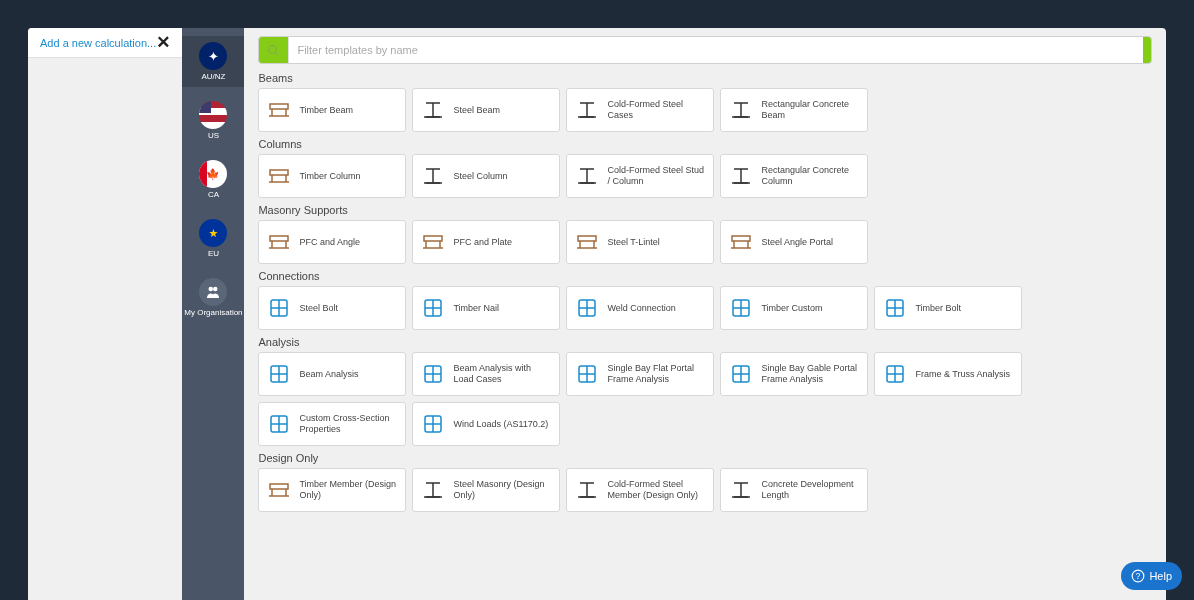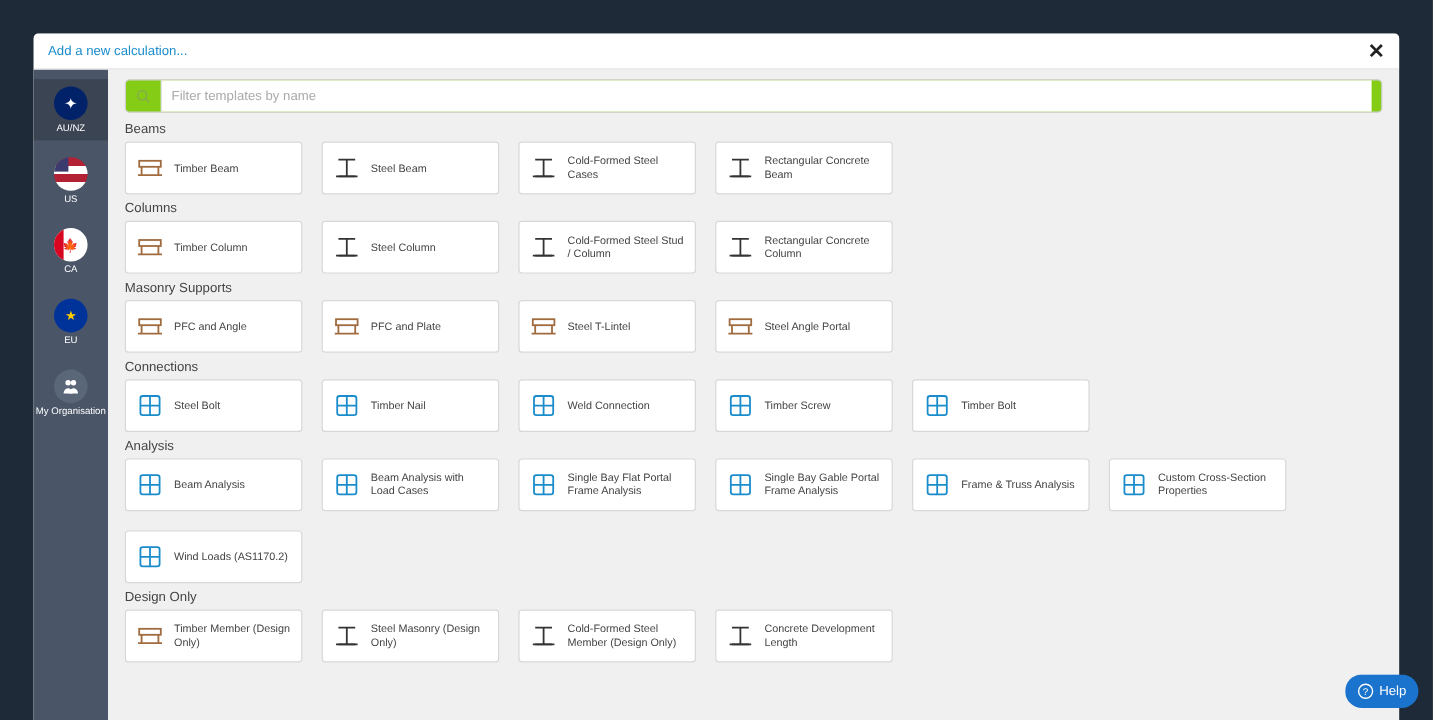--- a/index.html
+++ b/index.html
@@ -22,21 +22,21 @@
     }
     .modal {
       position: absolute;
       top: 28px;
       left: 28px;
       right: 28px;
       bottom: 0;
       background: #f0f0f0;
       border-radius: 4px 4px 0 0;
       display: flex;
-      flex-direction: column;
+      flex-direction: row;
       overflow: hidden;
     }
     .modal-header {
       height: 30px;
       background: #fff;
       border-bottom: 1px solid #e0e0e0;
       display: flex;
       align-items: center;
       justify-content: space-between;
       padding: 0 12px;
@@ -139,21 +139,21 @@
     .search-input::placeholder { color: #aaa; }
     .section-heading {
       font-size: 11px;
       font-weight: 400;
       color: #444;
       margin: 6px 0 4px;
     }
     .card-row {
       display: flex;
       flex-wrap: wrap;
-      gap: 16px;
+      gap: 6px;
       margin-bottom: 6px;
     }
     .card {
       width: 148px;
       height: 44px;
       background: #fff;
       border: 1px solid #d8d8d8;
       border-radius: 3px;
       display: flex;
       align-items: center;
@@ -406,21 +406,21 @@
               <div class="card-label">Weld Connection</div>
             </div>
             <div class="card">
               <div class="card-icon">
                 <svg viewBox="0 0 24 24">
                   <rect x="4" y="4" width="16" height="16" rx="2" class="icon-blue"></rect>
                   <line x1="4" y1="12" x2="20" y2="12" class="icon-blue"></line>
                   <line x1="12" y1="4" x2="12" y2="20" class="icon-blue"></line>
                 </svg>
               </div>
-              <div class="card-label">Timber Screw</div>
+              <div class="card-label">Timber Custom</div>
             </div>
             <div class="card">
               <div class="card-icon">
                 <svg viewBox="0 0 24 24">
                   <rect x="4" y="4" width="16" height="16" rx="2" class="icon-blue"></rect>
                   <line x1="4" y1="12" x2="20" y2="12" class="icon-blue"></line>
                   <line x1="12" y1="4" x2="12" y2="20" class="icon-blue"></line>
                 </svg>
               </div>
               <div class="card-label">Timber Bolt</div>

